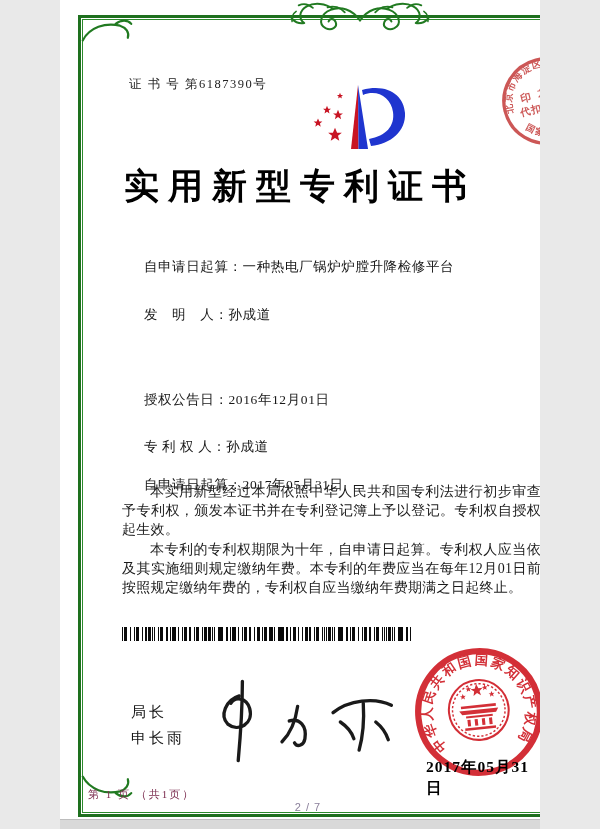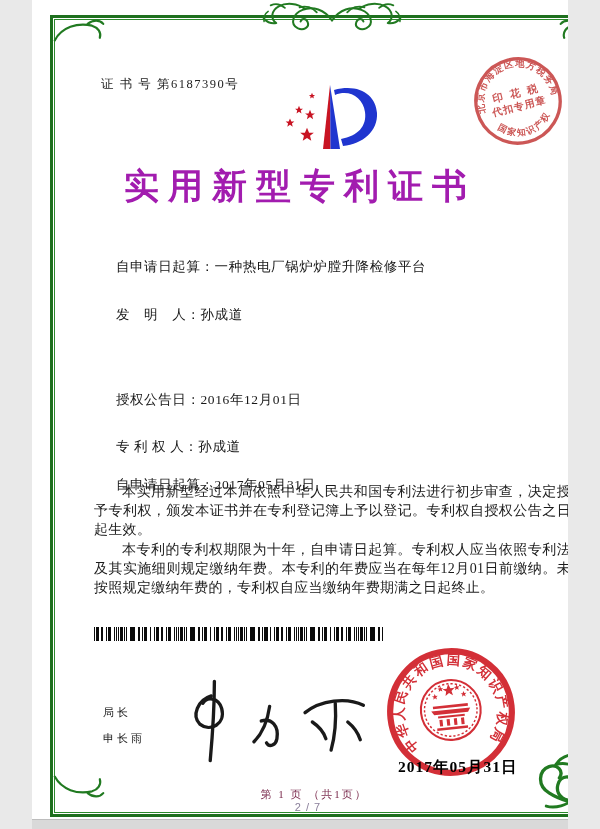--- a/index.html
+++ b/index.html
@@ -1,17 +1,17 @@
 <!DOCTYPE html>
 <html><head>
 <meta charset="utf-8">
 <style>
   html,body{margin:0;padding:0;background:#e9e9e9;}
   .page{
-    position:relative;width:536px;height:829px;background:#ffffff;
+    position:relative;width:480px;height:829px;background:#ffffff;
     font-family:"Liberation Serif","DejaVu Serif",serif;color:#111;
     overflow:hidden;margin:0 auto;
   }
   
   .frame{
     position:absolute;left:18px;top:15px;width:563px;height:802px;
     border:3px solid #1e701e;box-sizing:border-box;
   }
   .frame-inner{position:absolute;inset:1px;border:1px solid #2c8a2c;}
   
@@ -21,21 +21,21 @@
   .orn-corner-br{left:486px;top:706px;width:94px;height:108px;}
   .orn-curl-tl{left:21px;top:17px;width:52px;height:26px;}
   .orn-curl-tr{left:527px;top:17px;width:52px;height:26px;transform:scaleX(-1);}
   .orn-curl-bl{left:21px;top:774px;width:52px;height:26px;transform:scaleY(-1);}
   
   .cert-no{position:absolute;left:69px;top:76px;font-size:12.5px;letter-spacing:1.5px;white-space:pre;color:#222;}
   .tax-stamp{position:absolute;left:425px;top:40px;width:122px;height:122px;opacity:.88;}
   .logo{position:absolute;left:245px;top:83px;width:145px;height:86px;}
   .title{
     position:absolute;left:0;right:0;top:163px;margin:0;text-align:center;
-    font-size:35px;font-weight:bold;letter-spacing:9px;color:#a21caf;
+    font-size:35px;font-weight:bold;letter-spacing:9px;color:#000000;
   }
   
   .field{position:absolute;left:68px;font-size:13.5px;white-space:pre;color:#181818;letter-spacing:.6px;}
   .f-label{letter-spacing:.6px;}
   .f-value{letter-spacing:.6px;margin-top:24px;}
   
   .body-text{
     position:absolute;left:62px;top:482px;width:477px;
     font-size:14px;line-height:19.2px;text-align:justify;color:#1b1b1b;letter-spacing:.3px;
   }
@@ -45,33 +45,33 @@
     position:absolute;left:62px;top:627px;width:289px;height:14px;
     background-image:
       repeating-linear-gradient(90deg,#0a0a0a 0 1.5px,rgba(0,0,0,0) 1.5px 4px),
       repeating-linear-gradient(90deg,#0a0a0a 0 1px,rgba(0,0,0,0) 1px 7.5px),
       repeating-linear-gradient(90deg,rgba(0,0,0,0) 0 2.5px,#0a0a0a 2.5px 5.5px,rgba(0,0,0,0) 5.5px 12px);
   }
   
   .director-block{
     position:absolute;left:71px;top:699px;
     font-family:"Liberation Sans","DejaVu Sans",sans-serif;
-    font-size:11px;letter-spacing:3px;color:#151515;line-height:26px;
+    font-size:15px;letter-spacing:3px;color:#151515;line-height:26px;
   }
   .signature{position:absolute;left:148px;top:674px;width:198px;height:96px;}
   .signature path{fill:none;stroke:#1a1a1a;stroke-width:3.2;stroke-linecap:round;stroke-linejoin:round;}
   
   .grant-seal{position:absolute;left:352px;top:645px;width:134px;height:134px;opacity:.93;}
   .grant-date{
     position:absolute;left:366px;top:757px;font-size:15.5px;font-weight:bold;
     letter-spacing:1px;color:#000;z-index:5;
   }
   
   .page-note{
-    position:absolute;left:0;right:0;top:787px;text-align:center;
+    position:absolute;left:0;right:0;top:787px;text-align:left;
     font-size:11px;letter-spacing:2px;color:#7c2d4f;z-index:6;padding-left:28px;
   }
   .viewer-page{
     position:absolute;left:16px;right:0;top:801px;text-align:center;
     font-size:11px;letter-spacing:1px;color:#8a7f9a;z-index:6;
     font-family:"Liberation Sans","DejaVu Sans",sans-serif;
   }
   .bottom-strip{position:absolute;left:0;top:819px;width:600px;height:10px;background:#d9d9d9;border-top:1px solid #bdbdbd;}
 </style>
 </head>

